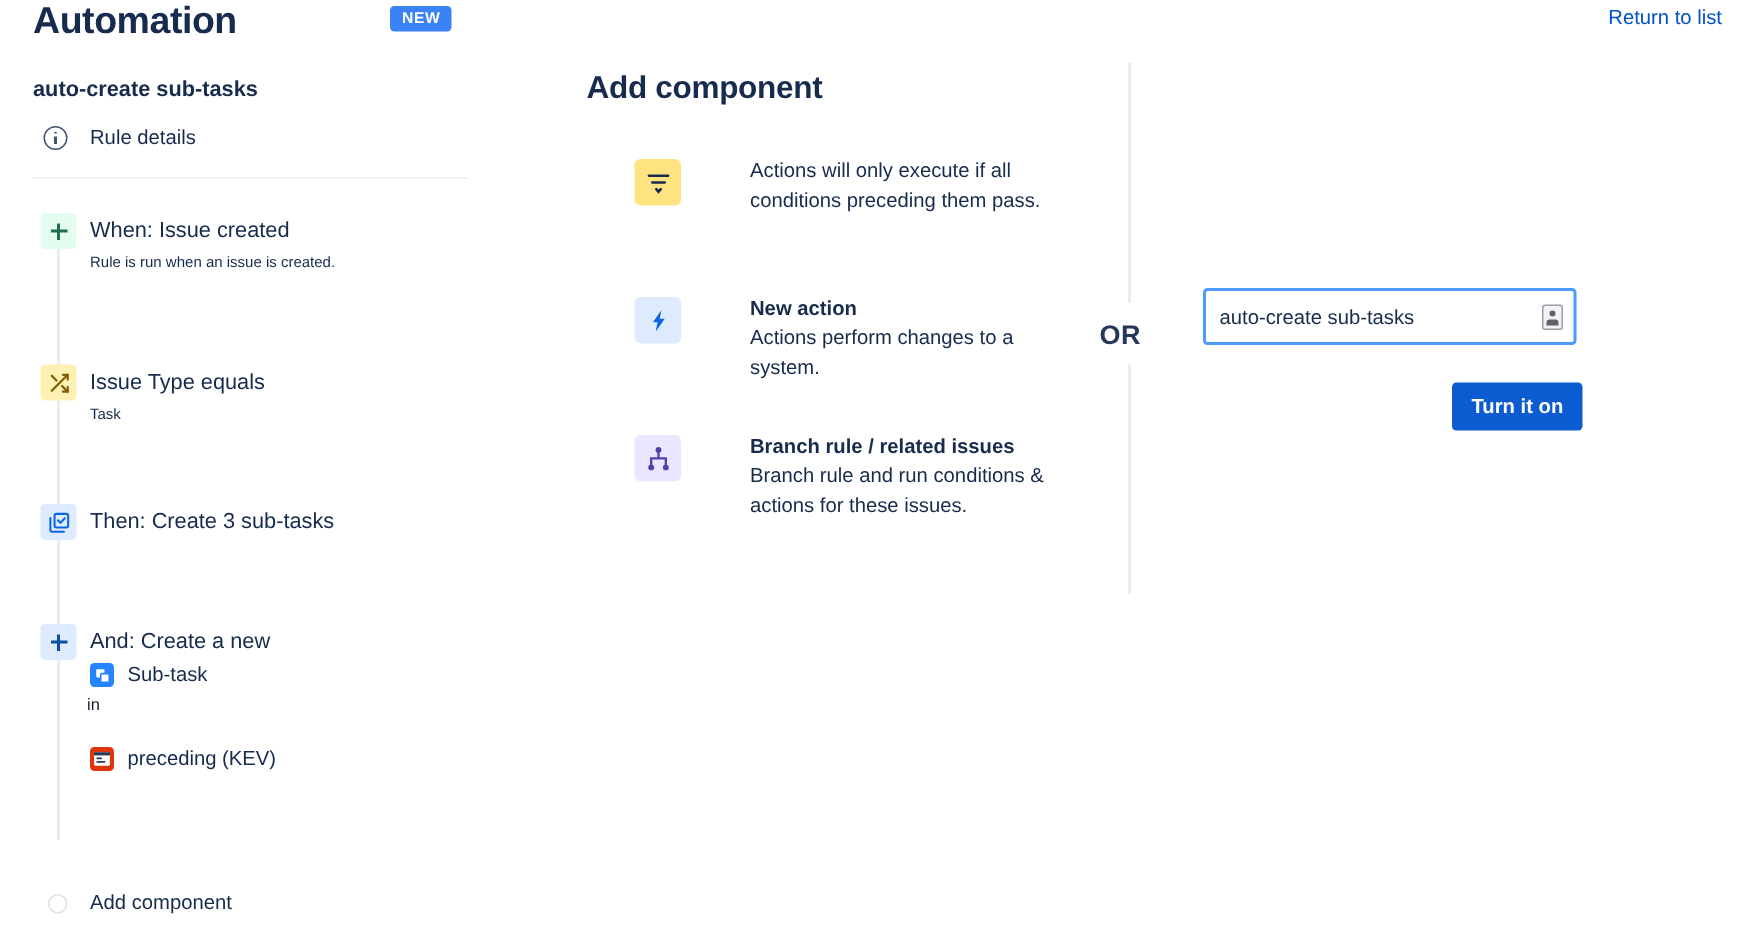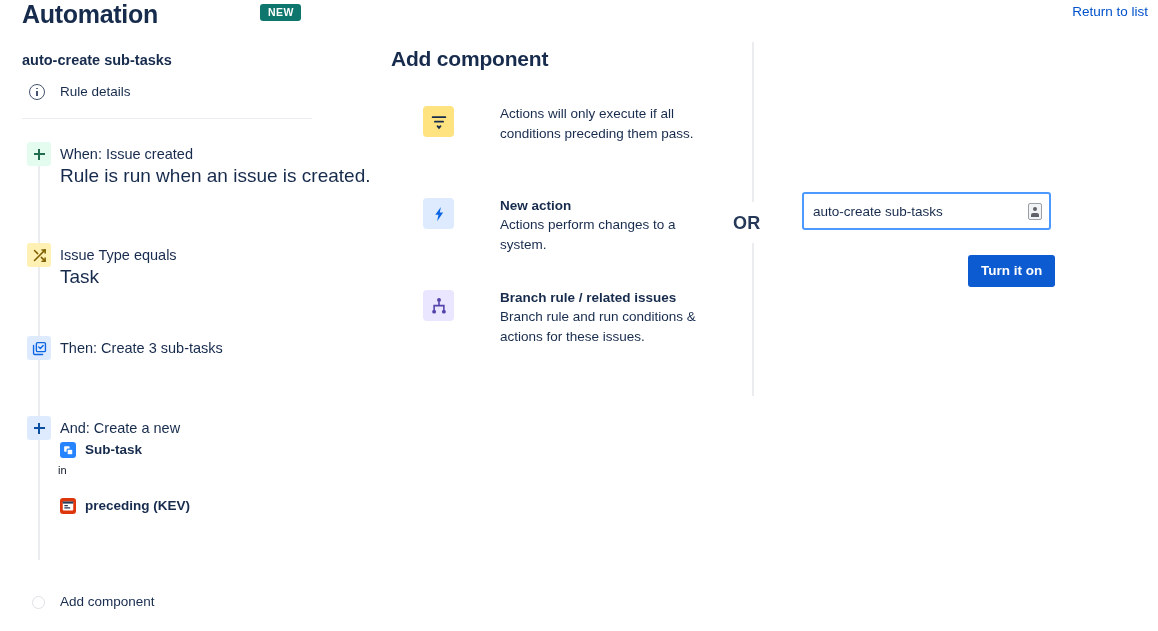--- a/index.html
+++ b/index.html
@@ -25,21 +25,21 @@
     font-size: 25px;
     font-weight: bold;
     letter-spacing: -0.3px;
     color: #172B4D;
     line-height: 32px;
   }
   .new-badge {
     position: absolute;
     left: 260px;
     top: 4px;
-    background: #0f766e;
+    background: #3b82f6;
     color: #ffffff;
     font-size: 10.5px;
     font-weight: bold;
     letter-spacing: 0.4px;
     padding: 3px 7px 3px 8px;
     border-radius: 3px;
     line-height: 11px;
   }
   .return-link {
     position: absolute;
@@ -154,21 +154,21 @@
     font-size: 14.5px;
     color: #172B4D;
     line-height: 20px;
     white-space: nowrap;
     cursor: pointer;
   }
   .step-sub {
     position: absolute;
     left: 60px;
     top: 24px;
-    font-size: 19px;
+    font-size: 10px;
     color: #172B4D;
     line-height: 19px;
     white-space: nowrap;
   }
 
   .icon-when  { background: #E3FCEF; }
   .icon-cond  { background: #FFF0B3; }
   .icon-then  { background: #DEEBFF; }
   .icon-and   { background: #DEEBFF; }
 
@@ -194,21 +194,20 @@
     left: 60px;
     display: flex;
     align-items: center;
     white-space: nowrap;
   }
   .entity-label {
     margin-left: 9px;
     font-size: 13.5px;
     color: #172B4D;
     line-height: 18px;
-    font-weight: bold;
   }
   .mini-icon {
     width: 16px;
     height: 16px;
     border-radius: 3px;
     flex: 0 0 auto;
     position: relative;
     display: flex;
     align-items: center;
     justify-content: center;

